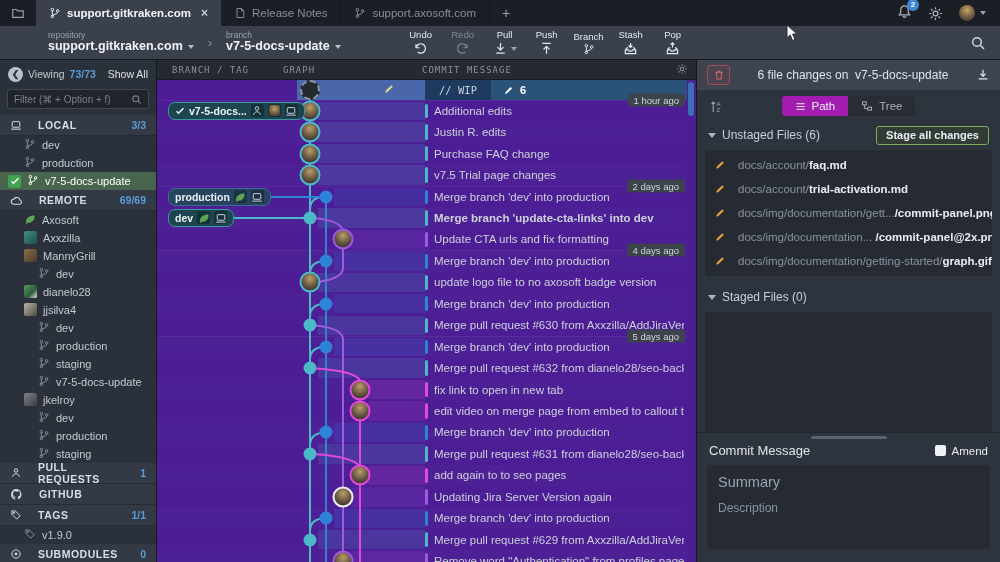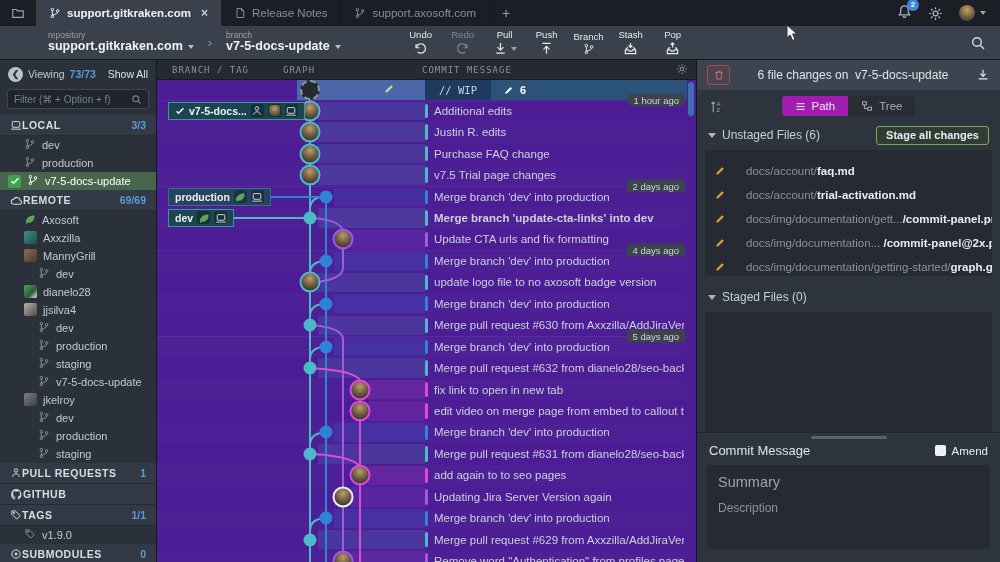--- a/index.html
+++ b/index.html
@@ -37,21 +37,21 @@
   .tb-search{margin-left:auto;margin-right:14px;color:#d6dbe2;}
 
   
   .sidebar{position:absolute;top:60px;left:0;width:157px;bottom:0;background:#2b313a;border-right:1px solid #14171b;overflow:hidden;}
   .sb-top{height:28px;display:flex;align-items:center;padding:0 8px;gap:5px;font-size:10.5px;color:#c3c9d1;}
   .back-btn{width:15px;height:15px;border-radius:50%;background:#b9c1cb;color:#2b313a;display:flex;align-items:center;justify-content:center;font-size:9px;font-weight:bold;flex:none;}
   .v-count{color:#5b9bd8;font-weight:bold;}
   .show-all{margin-left:auto;color:#dde1e7;}
   .sb-filter{margin:1px 7px 6px;height:20px;border:1px solid #404752;border-radius:3px;background:#20242b;display:flex;align-items:center;padding:0 6px;color:#79818d;font-size:10px;gap:4px;}
   .sb-filter .ph{flex:1;white-space:nowrap;overflow:hidden;}
-  .sb-header{height:21px;display:flex;align-items:center;gap:0;padding:0 10px;background:#333a45;font-size:10.5px;font-weight:bold;letter-spacing:.5px;color:#d8dde4;border-bottom:1px solid #262b33;}
+  .sb-header{height:21px;display:flex;align-items:center;gap:16px;padding:0 10px;background:#333a45;font-size:10.5px;font-weight:bold;letter-spacing:.5px;color:#d8dde4;border-bottom:1px solid #262b33;}
   .sb-header .cnt{margin-left:auto;color:#5b9bd8;font-size:10.5px;letter-spacing:0;}
   .sb-item{height:18px;display:flex;align-items:center;gap:6px;font-size:11px;color:#c3c9d2;padding-left:24px;}
   .sb-item.ind2{padding-left:38px;}
   .sb-item .tic{color:#8era;color:#8a919d;}
   .sb-item.selected{background:#47664d;color:#fff;padding-left:8px;}
   .chk{width:13px;height:13px;border-radius:2px;background:#43a04f;color:#fff;display:flex;align-items:center;justify-content:center;flex:none;}
   .mini-av{width:13px;height:13px;border-radius:2px;flex:none;}
 
   
   .graph-panel{position:absolute;top:60px;left:157px;width:539px;bottom:0;background:#4c1d95;}
@@ -69,21 +69,21 @@
   .cmsg{position:absolute;left:277px;top:0;bottom:0;display:flex;align-items:center;font-size:11.5px;color:#ccd2da;white-space:nowrap;overflow:hidden;max-width:250px;}
   .node{position:absolute;transform:translate(-50%,-50%);border-radius:50%;z-index:2;}
   .node.avatar{width:21px;height:21px;border-width:2px;border-style:solid;background:radial-gradient(circle at 50% 30%,#bb9f68,#6d5b44 48%,#32302c 88%);}
   .node.dot{width:13px;height:13px;}
   .wip-node{position:absolute;width:20px;height:20px;border:2px dashed #8b97a3;border-radius:50%;background:#252a31;transform:translate(-50%,-50%);z-index:2;}
   .wip-band{position:absolute;left:140px;top:0;width:128px;height:20px;background:rgba(74,178,194,.5);z-index:0;}
   .wip-pencil{position:absolute;left:226px;top:3px;color:#d8d98a;z-index:1;}
   .wip-msgbox{position:absolute;left:268px;top:0;width:66px;height:20px;background:#1e3a5f;color:#c9d4e2;font-size:10.5px;
               display:flex;align-items:center;justify-content:center;font-family:"DejaVu Sans Mono",monospace;z-index:0;}
   .wip-rest{position:absolute;left:334px;top:0;width:196px;height:20px;background:#2b5379;display:flex;align-items:center;gap:6px;padding-left:12px;color:#fff;font-size:11px;font-weight:bold;z-index:0;}
-  .blabel{position:absolute;height:18px;display:flex;align-items:center;gap:4px;padding:0 6px;font-size:10.5px;border-radius:0;border:1px solid;color:#edf0f4;z-index:3;white-space:nowrap;}
+  .blabel{position:absolute;height:18px;display:flex;align-items:center;gap:4px;padding:0 6px;font-size:10.5px;border-radius:7px;border:1px solid;color:#edf0f4;z-index:3;white-space:nowrap;}
   .blabel .chip{width:13px;height:13px;border-radius:2px;background:rgba(0,0,0,.28);display:flex;align-items:center;justify-content:center;color:#cdd3db;}
   .blabel .chip .mini-av{width:11px;height:11px;}
   .connector{position:absolute;height:2px;z-index:1;}
   .ts{position:absolute;right:11px;transform:translateY(-50%);background:#3c434d;color:#cfd5dc;font-size:9.5px;padding:1px 6px;border-radius:2px;z-index:4;}
   .gscroll{position:absolute;right:2px;top:2px;width:6px;height:34px;background:#3e6db3;border-radius:3px;z-index:5;}
 
   
   .right-panel{position:absolute;top:60px;left:696px;right:0;bottom:0;background:#2e343e;border-left:1px solid #14171b;}
   .rp-header{height:30px;background:#3d4450;display:flex;align-items:center;padding:0 10px;}
   .trash-btn{width:23px;height:20px;border:1px solid #a84b50;border-radius:3px;color:#d4686c;display:flex;align-items:center;justify-content:center;background:rgba(168,75,80,.12);}
@@ -93,21 +93,21 @@
   .rp-controls{height:32px;display:flex;align-items:center;padding:0 12px;position:relative;}
   .sort-btn{color:#9aa2ae;}
   .toggle{position:absolute;left:50%;transform:translateX(-50%);display:flex;background:#272c35;border-radius:3px;overflow:hidden;font-size:11.5px;}
   .tg{padding:4px 13px;display:flex;gap:6px;align-items:center;color:#a6aeb9;}
   .tg.active{background:#a21caf;color:#e9edf3;}
   .rp-sec{display:flex;align-items:center;padding:0 11px;height:26px;}
   .sec-label{color:#c9cfd8;font-size:12px;display:flex;align-items:center;gap:6px;}
   .tri{width:0;height:0;border-left:4px solid transparent;border-right:4px solid transparent;border-top:5px solid #aeb5bf;}
   .stage-btn{margin-left:auto;border:1px solid #79ab5d;color:#e8ecf2;font-size:11px;padding:2.5px 9px;border-radius:3px;background:#333b35;font-weight:bold;}
   .file-list{margin:2px 8px 8px;background:#262b33;border-radius:2px;padding:3px 0;}
-  .file-row{height:24px;display:flex;align-items:flex-end;gap:20px;padding:0 9px;font-size:11.5px;white-space:nowrap;overflow:hidden;}
+  .file-row{height:24px;display:flex;align-items:center;gap:12px;padding:0 9px;font-size:11.5px;white-space:nowrap;overflow:hidden;}
   .f-dir{color:#8a93a0;}
   .f-name{color:#e9edf2;font-weight:bold;}
   .pencil-ic{color:#e0a23e;flex:none;}
   .staged-empty{margin:2px 8px;height:126px;background:#262b33;border-radius:2px;}
   .commit-sec{position:absolute;left:0;right:0;bottom:0;height:130px;background:#2e343e;border-top:1px solid #20242b;}
   .handle{position:absolute;top:3px;left:50%;transform:translateX(-50%);width:76px;height:3px;background:#5a6270;border-radius:2px;}
   .cm-head{display:flex;align-items:center;padding:10px 12px 7px;}
   .cm-title{font-size:13px;color:#dfe4ea;}
   .amend{margin-left:auto;display:flex;gap:6px;align-items:center;font-size:11.5px;color:#e8ecf1;}
   .amend-box{width:11px;height:11px;background:#eef1f5;border-radius:2px;}
@@ -797,21 +797,21 @@
           </span>
           <span class="chip">
             <span class="ic">
               <svg width="12" height="12" viewBox="0 0 16 16" fill="none" stroke="currentColor" stroke-width="1.3">
                 <rect x="3" y="3.5" width="10" height="7.5" rx="1"></rect>
                 <path d="M1.5 13.5h13"></path>
               </svg>
             </span>
           </span>
   </div>
-        <div class="ts" style="top:20px;border-radius:6px;">1 hour ago</div>
+        <div class="ts" style="top:20px;">1 hour ago</div>
         <div class="ts" style="top:105.8px;">2 days ago</div>
         <div class="ts" style="top:170.15px;">4 days ago</div>
         <div class="ts" style="top:255.95px;">5 days ago</div>
         <div class="gscroll"></div>
       </div>
   </div>
 
   <div class="right-panel">
     <div class="rp-header">
       <div class="trash-btn">

